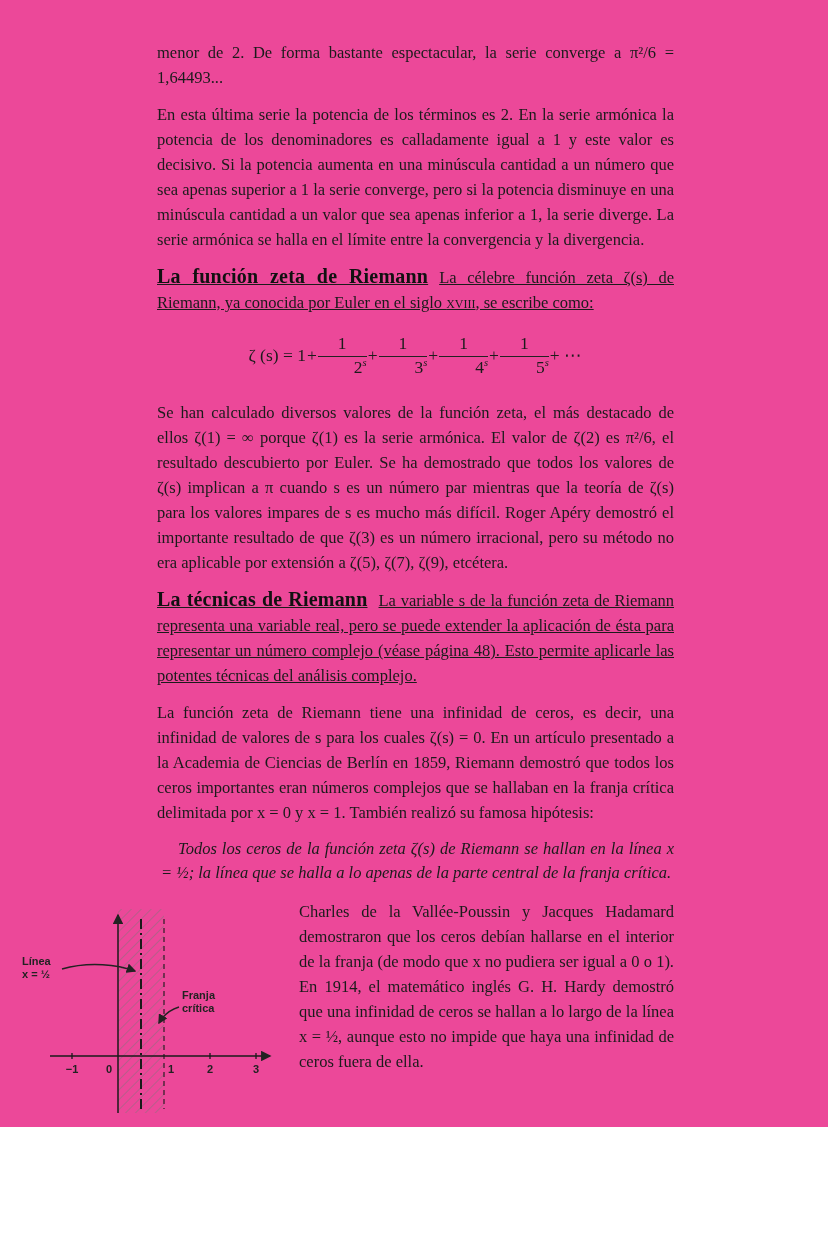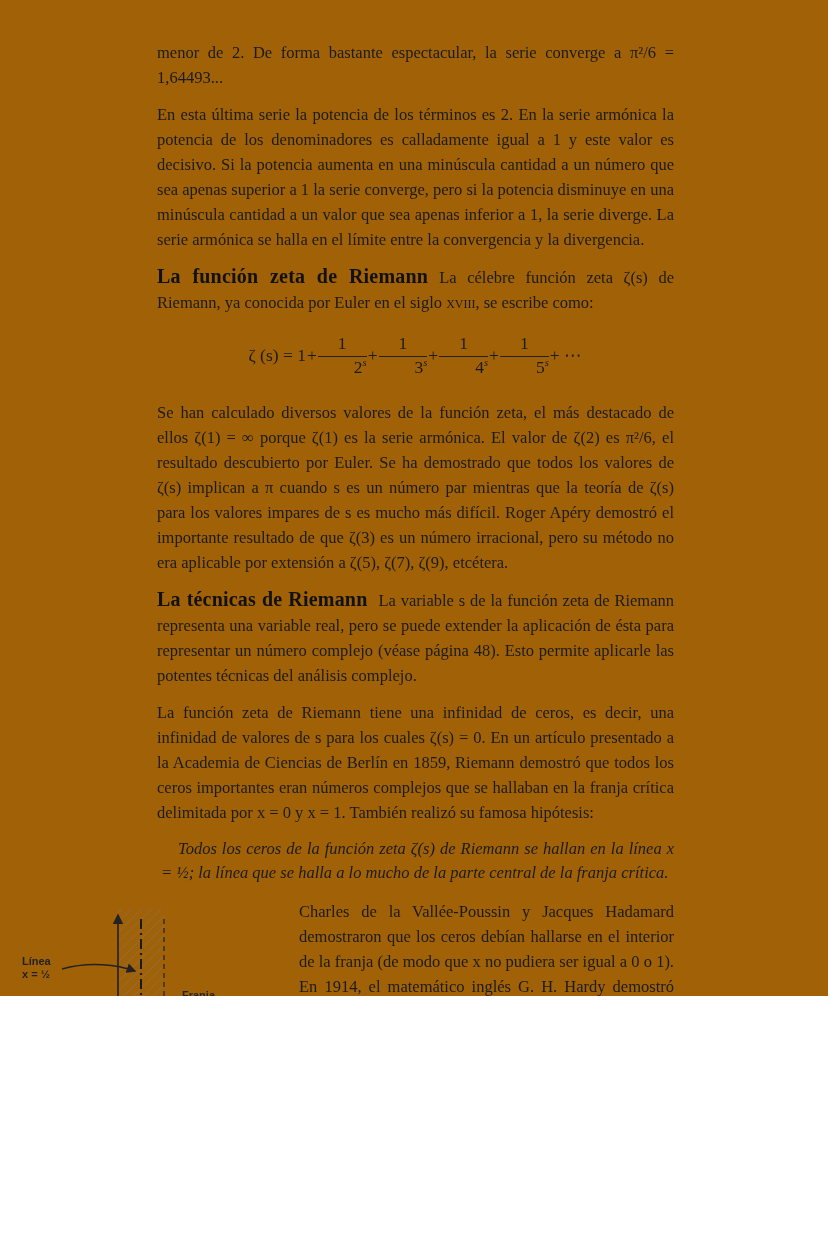--- a/index.html
+++ b/index.html
@@ -1,36 +1,36 @@
 <!DOCTYPE html>
 <html><head>
 <meta charset="utf-8">
 <style>
   html,body{margin:0;padding:0;background:#ffffff;}
   .page{
     position:relative;
-    width:828px;height:996px;
-    background:#a16207;
+    width:828px;height:1127px;
+    background:#ec4899;
     overflow:hidden;
     font-family:"Liberation Serif", serif;
     color:#1b1b1b;
   }
   .content{
     position:absolute;
     left:157px;top:40px;
     width:517px;
   }
   .body-p{
     margin:0 0 12px 0;
     font-size:16.5px;
     line-height:25px;
     text-align:justify;
     color:#1b1b1b;
   }
-  .section-p{margin-top:7px;}
+  .section-p{margin-top:7px;text-decoration:underline;}
   .run-head{
     font-size:20px;
     font-weight:bold;
     margin-right:11px;
     letter-spacing:0.2px;
     color:#111;
   }
   .sc{font-variant:small-caps;}
   .formula{
     display:flex;
@@ -103,21 +103,21 @@
         </span>
       <span class="op">+ ⋯</span>
     </div>
 
     <p class="body-p">Se han calculado diversos valores de la función zeta, el más destacado de ellos ζ(1) = ∞ porque ζ(1) es la serie armónica. El valor de ζ(2) es π²/6, el resultado descubierto por Euler. Se ha demostrado que todos los valores de ζ(s) implican a π cuando s es un número par mientras que la teoría de ζ(s) para los valores impares de s es mucho más difícil. Roger Apéry demostró el importante resultado de que ζ(3) es un número irracional, pero su método no era aplicable por extensión a ζ(5), ζ(7), ζ(9), etcétera.</p>
 
     <p class="body-p section-p"><b class="run-head">La técnicas de Riemann</b><span>La variable s de la función zeta de Riemann representa una variable real, pero se puede extender la aplicación de ésta para representar un número complejo (véase página 48). Esto permite aplicarle las potentes técnicas del análisis complejo.</span></p>
 
     <p class="body-p">La función zeta de Riemann tiene una infinidad de ceros, es decir, una infinidad de valores de s para los cuales ζ(s) = 0. En un artículo presentado a la Academia de Ciencias de Berlín en 1859, Riemann demostró que todos los ceros importantes eran números complejos que se hallaban en la franja crítica delimitada por x = 0 y x = 1. También realizó su famosa hipótesis:</p>
 
-    <p class="quote">Todos los ceros de la función zeta ζ(s) de Riemann se hallan en la línea x = ½; la línea que se halla a lo mucho de la parte central de la franja crítica.</p>
+    <p class="quote">Todos los ceros de la función zeta ζ(s) de Riemann se hallan en la línea x = ½; la línea que se halla a lo apenas de la parte central de la franja crítica.</p>
 
     <div class="fig-section">
       <div class="figure">
         <svg width="265" height="218" viewBox="0 0 265 218" xmlns="http://www.w3.org/2000/svg">
           <defs>
             <pattern id="hatch" width="7" height="7" patternUnits="userSpaceOnUse" patternTransform="rotate(45)">
               <line x1="0" y1="0" x2="0" y2="7" stroke="#777" stroke-width="0.9"></line>
             </pattern>
             <marker id="arrow" viewBox="0 0 10 10" refX="8.5" refY="5" markerWidth="7" markerHeight="7" orient="auto-start-reverse">
               <path d="M0,0 L10,5 L0,10 z" fill="#222"></path>

